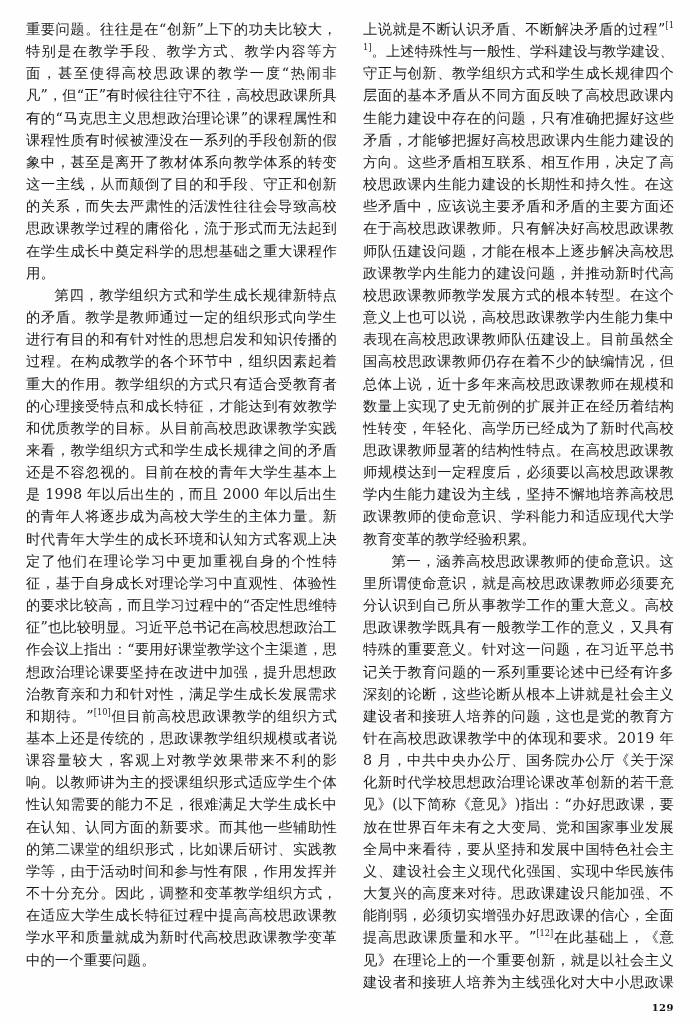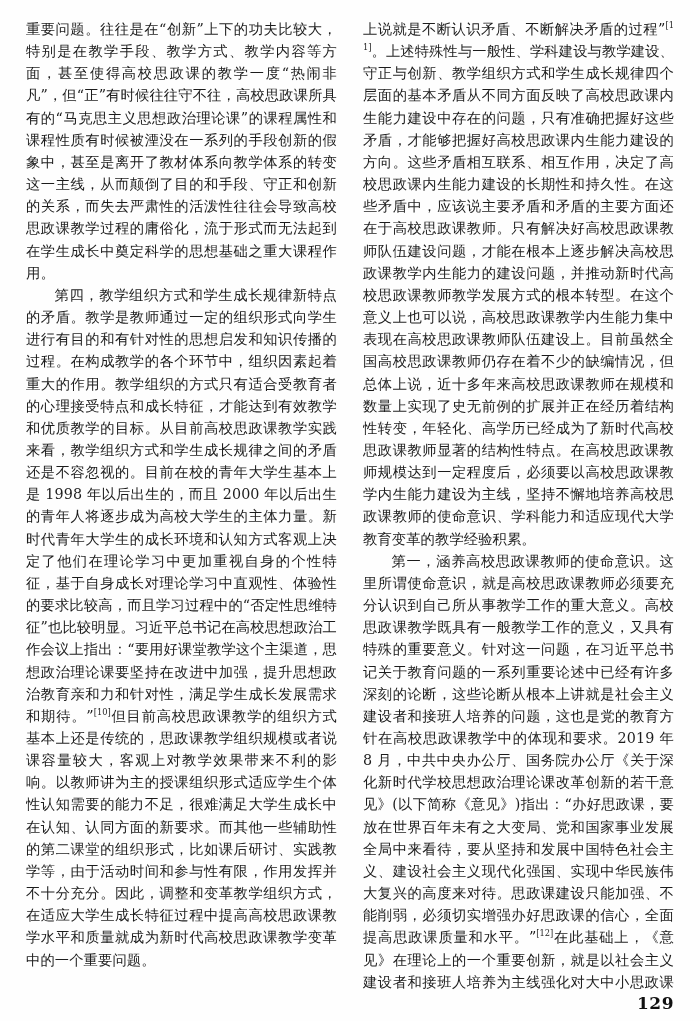--- a/index.html
+++ b/index.html
@@ -66,21 +66,21 @@
     letter-spacing: 0;
   }
 
   .spacer-lg { height: 26px; }
 
   .page-number {
     position: absolute;
     right: 26px;
     bottom: 8px;
     font-family: "DejaVu Serif", "Liberation Serif", serif;
-    font-size: 17px;
+    font-size: 10px;
     font-weight: bold;
     color: #111111;
     letter-spacing: 0.5px;
   }
 </style>
 </head>
 <body>
 
 <div class="page">
 

